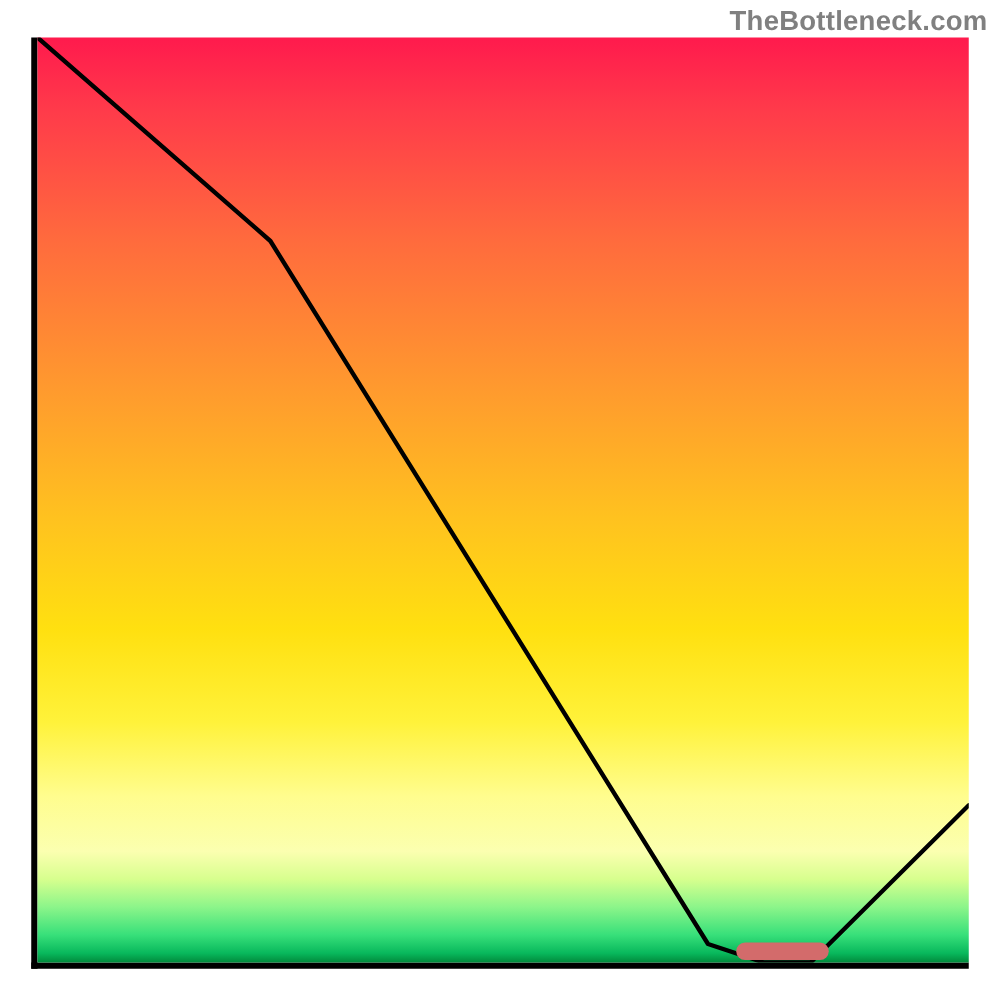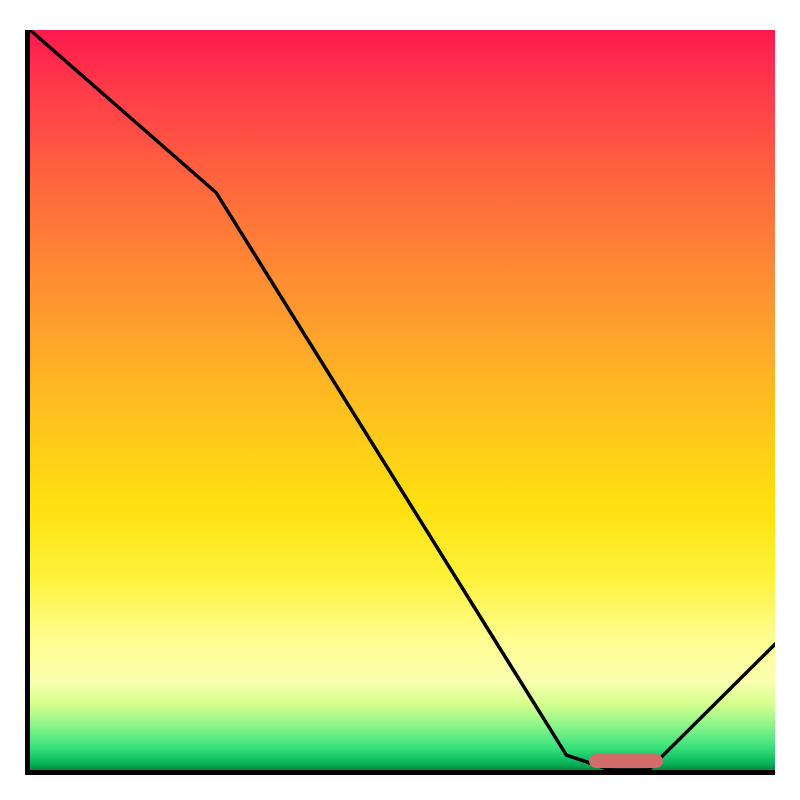--- a/index.html
+++ b/index.html
@@ -68,20 +68,21 @@
     z-index: 3;
     height: 14px;
     background: #d36b6b;
     border-radius: 7px;
   }
 </style>
 </head>
 <body>
 
 <div class="container">
+  <div class="watermark">TheBottleneck.com</div>
 
   <div class="plot">
     <div class="gradient"></div>
     <svg class="curve" viewBox="0 0 745 740" preserveAspectRatio="none">
       <path id="curve-path" d="M 0.0 0.0 L 186.3 162.8 L 536.4 725.2 L 581.1 740.0 L 618.4 740.0 L 745.0 614.2" fill="none" stroke="#000" stroke-width="3.5" stroke-linejoin="round" stroke-linecap="round"></path>
     </svg>
     <div id="marker" class="marker" style="left: 558.75px; width: 74.5px; top: 724.12px;"></div>
   </div>
 </div>
 

